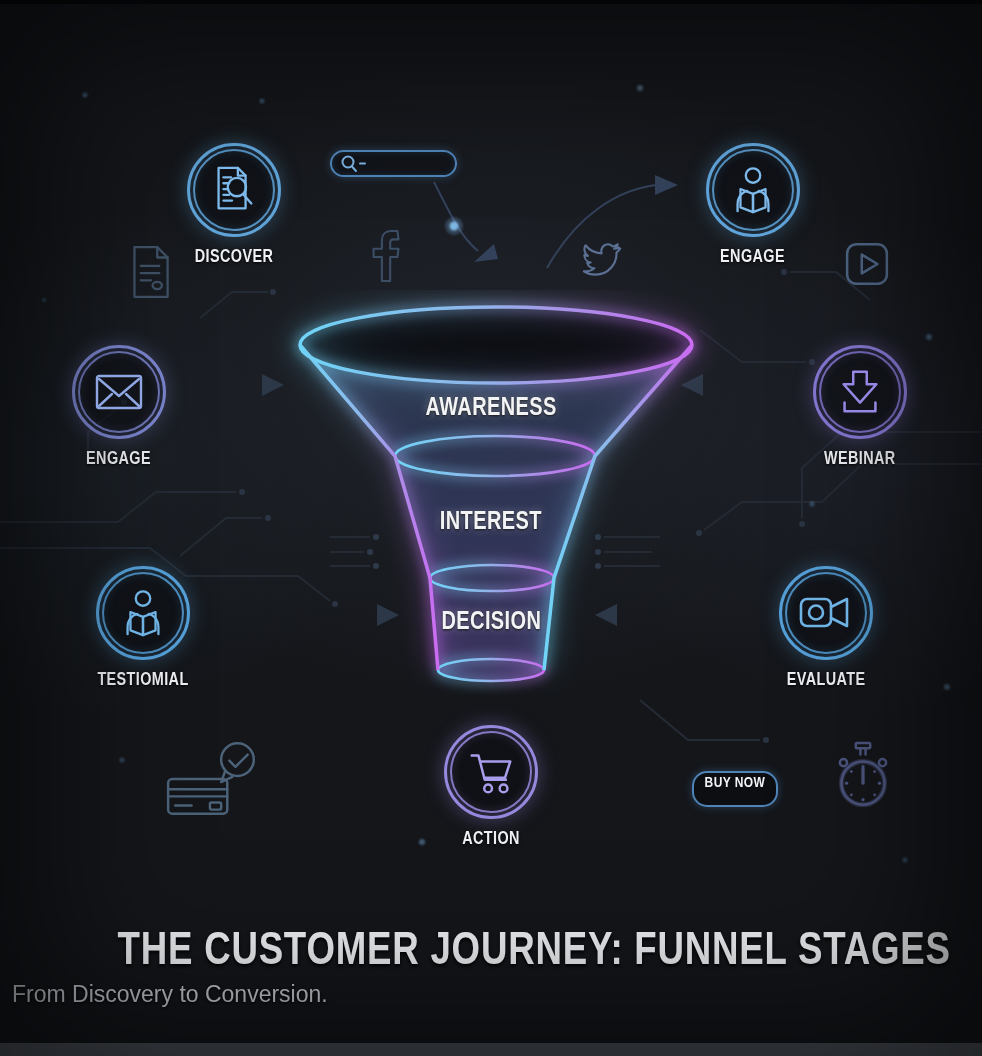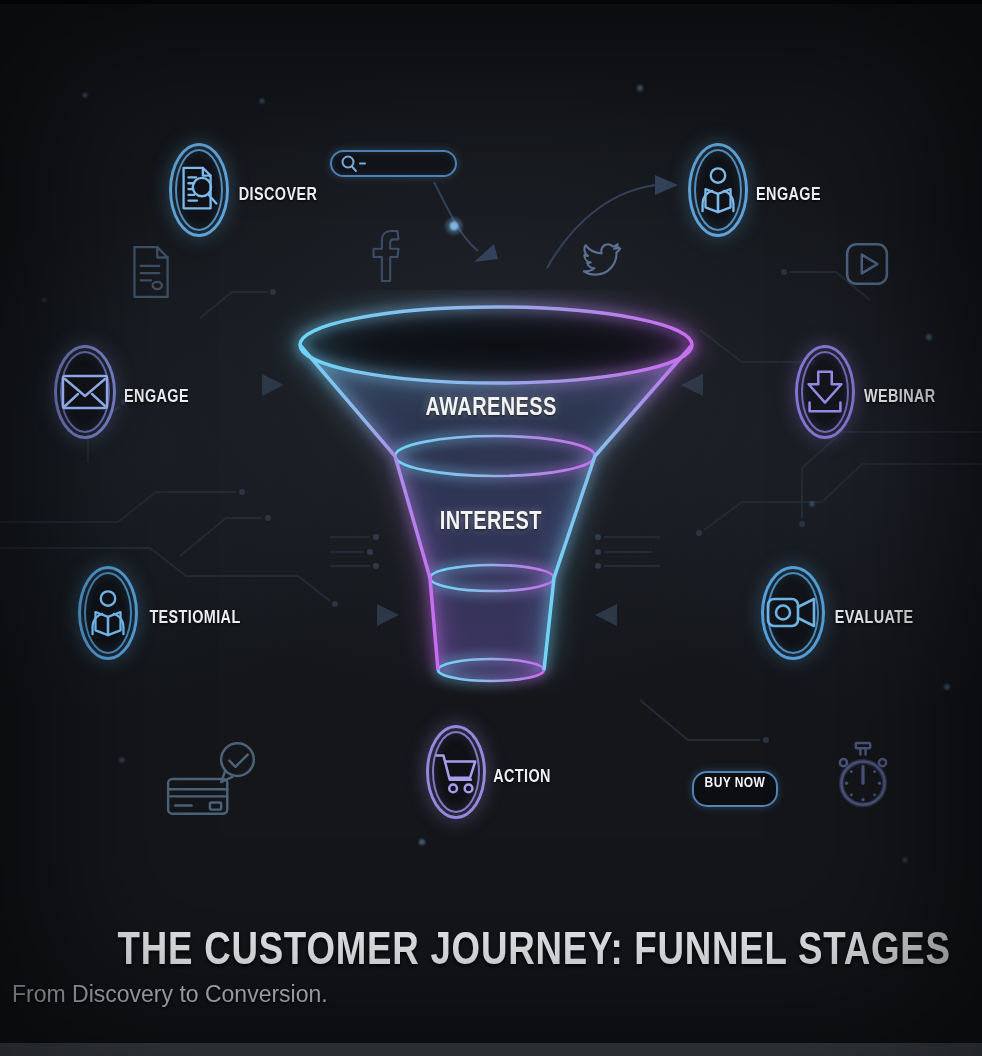--- a/index.html
+++ b/index.html
@@ -10,21 +10,21 @@
       radial-gradient(ellipse 720px 520px at 50% 36%, #20242b 0%, rgba(32,36,43,0) 62%),
       radial-gradient(ellipse 520px 420px at 10% 44%, #1a1f25 0%, rgba(26,31,37,0) 60%),
       radial-gradient(ellipse 520px 420px at 90% 44%, #1c1f27 0%, rgba(28,31,39,0) 60%),
       #14161a;
   }
   .vignette{position:absolute;inset:0;pointer-events:none;
     box-shadow:inset 0 0 140px 50px rgba(0,0,0,.55);}
   .cond{display:inline-block;transform:scaleX(.8);transform-origin:center;white-space:nowrap;}
 
   
-  .node{position:absolute;width:130px;display:flex;flex-direction:row;align-items:center;}
+  .node{position:absolute;width:130px;display:flex;flex-direction:column;align-items:center;}
   .ring{width:88px;height:88px;border-radius:50%;border:3px solid var(--c);
     display:flex;align-items:center;justify-content:center;position:relative;
     background:rgba(12,15,20,.55);
     box-shadow:0 0 20px var(--glow), inset 0 0 14px var(--glow);}
   .ring::after{content:"";position:absolute;inset:3px;border-radius:50%;
     border:2px solid var(--c);opacity:.85;}
   .node .icon{color:var(--ic);line-height:0;z-index:1;}
   .node-label{margin-top:9px;font-size:18px;font-weight:700;color:#eef0f3;
     letter-spacing:.5px;text-shadow:0 1px 3px #000;}
 
@@ -243,20 +243,23 @@
       <path d="M422,55 L325,166 L284,288 L274,380" stroke-width="3.5"></path>
     </g>
   </svg>
 
   <div class="stage-label" style="top:392px">
     <span class="cond">AWARENESS</span>
   </div>
   <div class="stage-label" style="top:506px">
     <span class="cond">INTEREST</span>
   </div>
+  <div class="stage-label" style="top:606px">
+    <span class="cond">DECISION</span>
+  </div>
 
   <div class="node" style="left:169px;top:143px;--c:#5fa3d8;--glow:rgba(95,163,216,.35);--ic:#7db9ea">
     <div class="ring">
       <span class="icon">
         <svg width="54" height="54" viewBox="0 0 56 56" fill="none" stroke="currentColor" stroke-width="2.4" stroke-linejoin="round" stroke-linecap="round">
           <path d="M12,5 h20 l8,8 v34 h-28 z"></path>
             <path d="M32,5 v8 h8"></path>
           <path d="M17,15 h8 M17,21 h6 M17,27 h5 M17,33 h6 M17,39 h9"></path>
           <circle cx="31" cy="25" r="9.5"></circle>
             <path d="M38,33 l8,9"></path>

